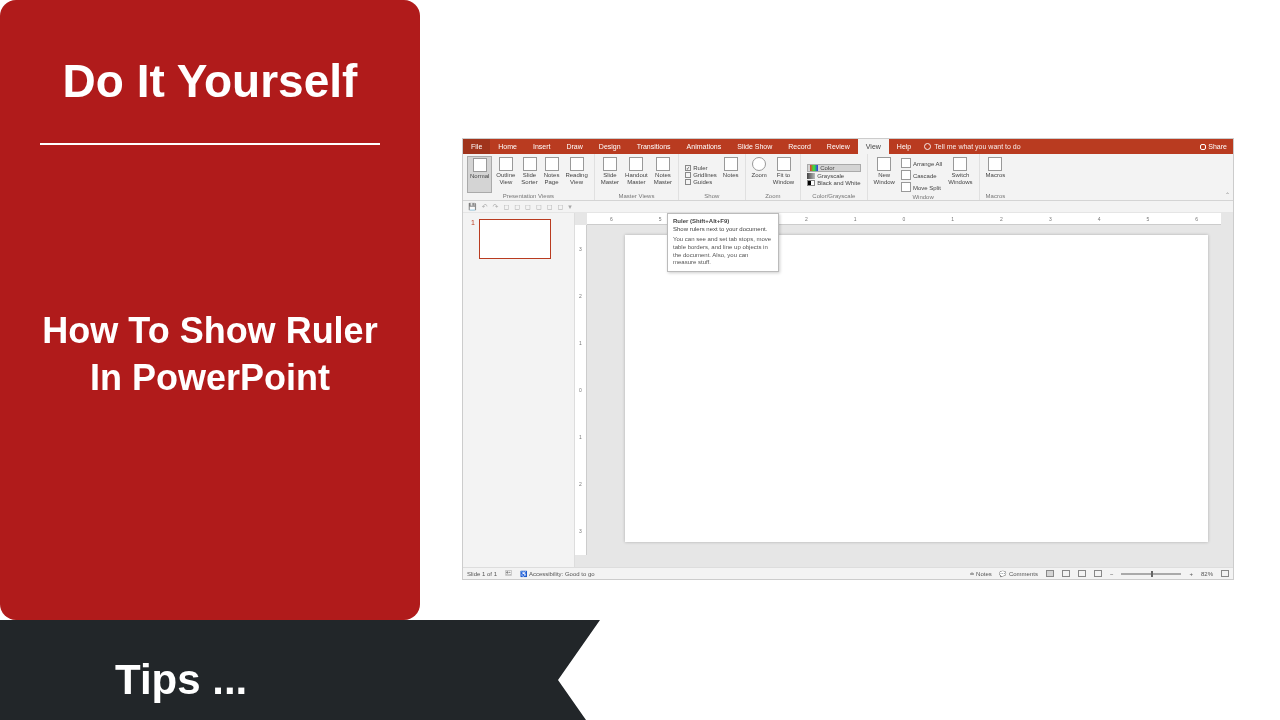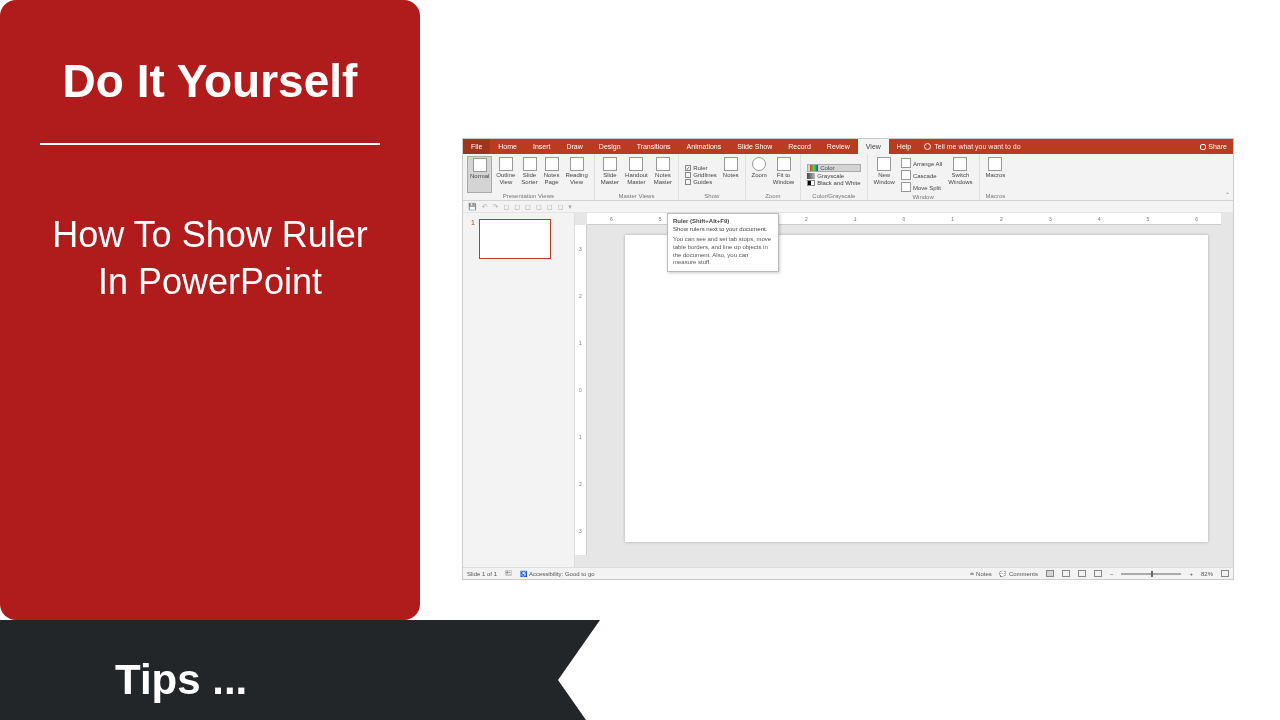--- a/index.html
+++ b/index.html
@@ -2,21 +2,21 @@
 <html><head>
 <meta charset="utf-8">
 <style>
   * { box-sizing: border-box; margin: 0; padding: 0; }
   body { width: 1280px; height: 720px; font-family: "Segoe UI", Arial, sans-serif; background: #fff; position: relative; overflow: hidden; }
 
   
   .left-panel { position: absolute; left: 0; top: 0; width: 420px; height: 620px; background: #b01b1b; color: #fff; text-align: center; border-radius: 16px; }
   .dys-title { font-size: 46px; font-weight: 800; line-height: 1.15; padding: 55px 30px 30px; }
   .hr { height: 2px; background: #fff; width: 340px; margin: 5px auto 0; }
-  .article-title { font-size: 36px; font-weight: 400; line-height: 1.3; padding: 67px 40px 0; }
+  .article-title { font-size: 36px; font-weight: 700; line-height: 1.3; padding: 118px 40px 0; margin-top: 45px; }
 
   
   .banner { position: absolute; left: 0; top: 620px; width: 600px; height: 120px; background: #222629; color: #fff; display: flex; align-items: center; padding-left: 115px; font-size: 42px; font-weight: 700; z-index: 50;
     clip-path: polygon(0 0, 100% 0, 93% 50%, 100% 100%, 0 100%); }
 
   
   .ppt { position: absolute; left: 462px; top: 138px; width: 772px; height: 442px; font-size: 7px; color: #444; border: 1px solid #ccc; background: #f3f3f3; }
 
   
   .tabs { height: 15px; background: #b93b20; display: flex; align-items: center; color: #fff; font-size: 7px; position: relative; }

